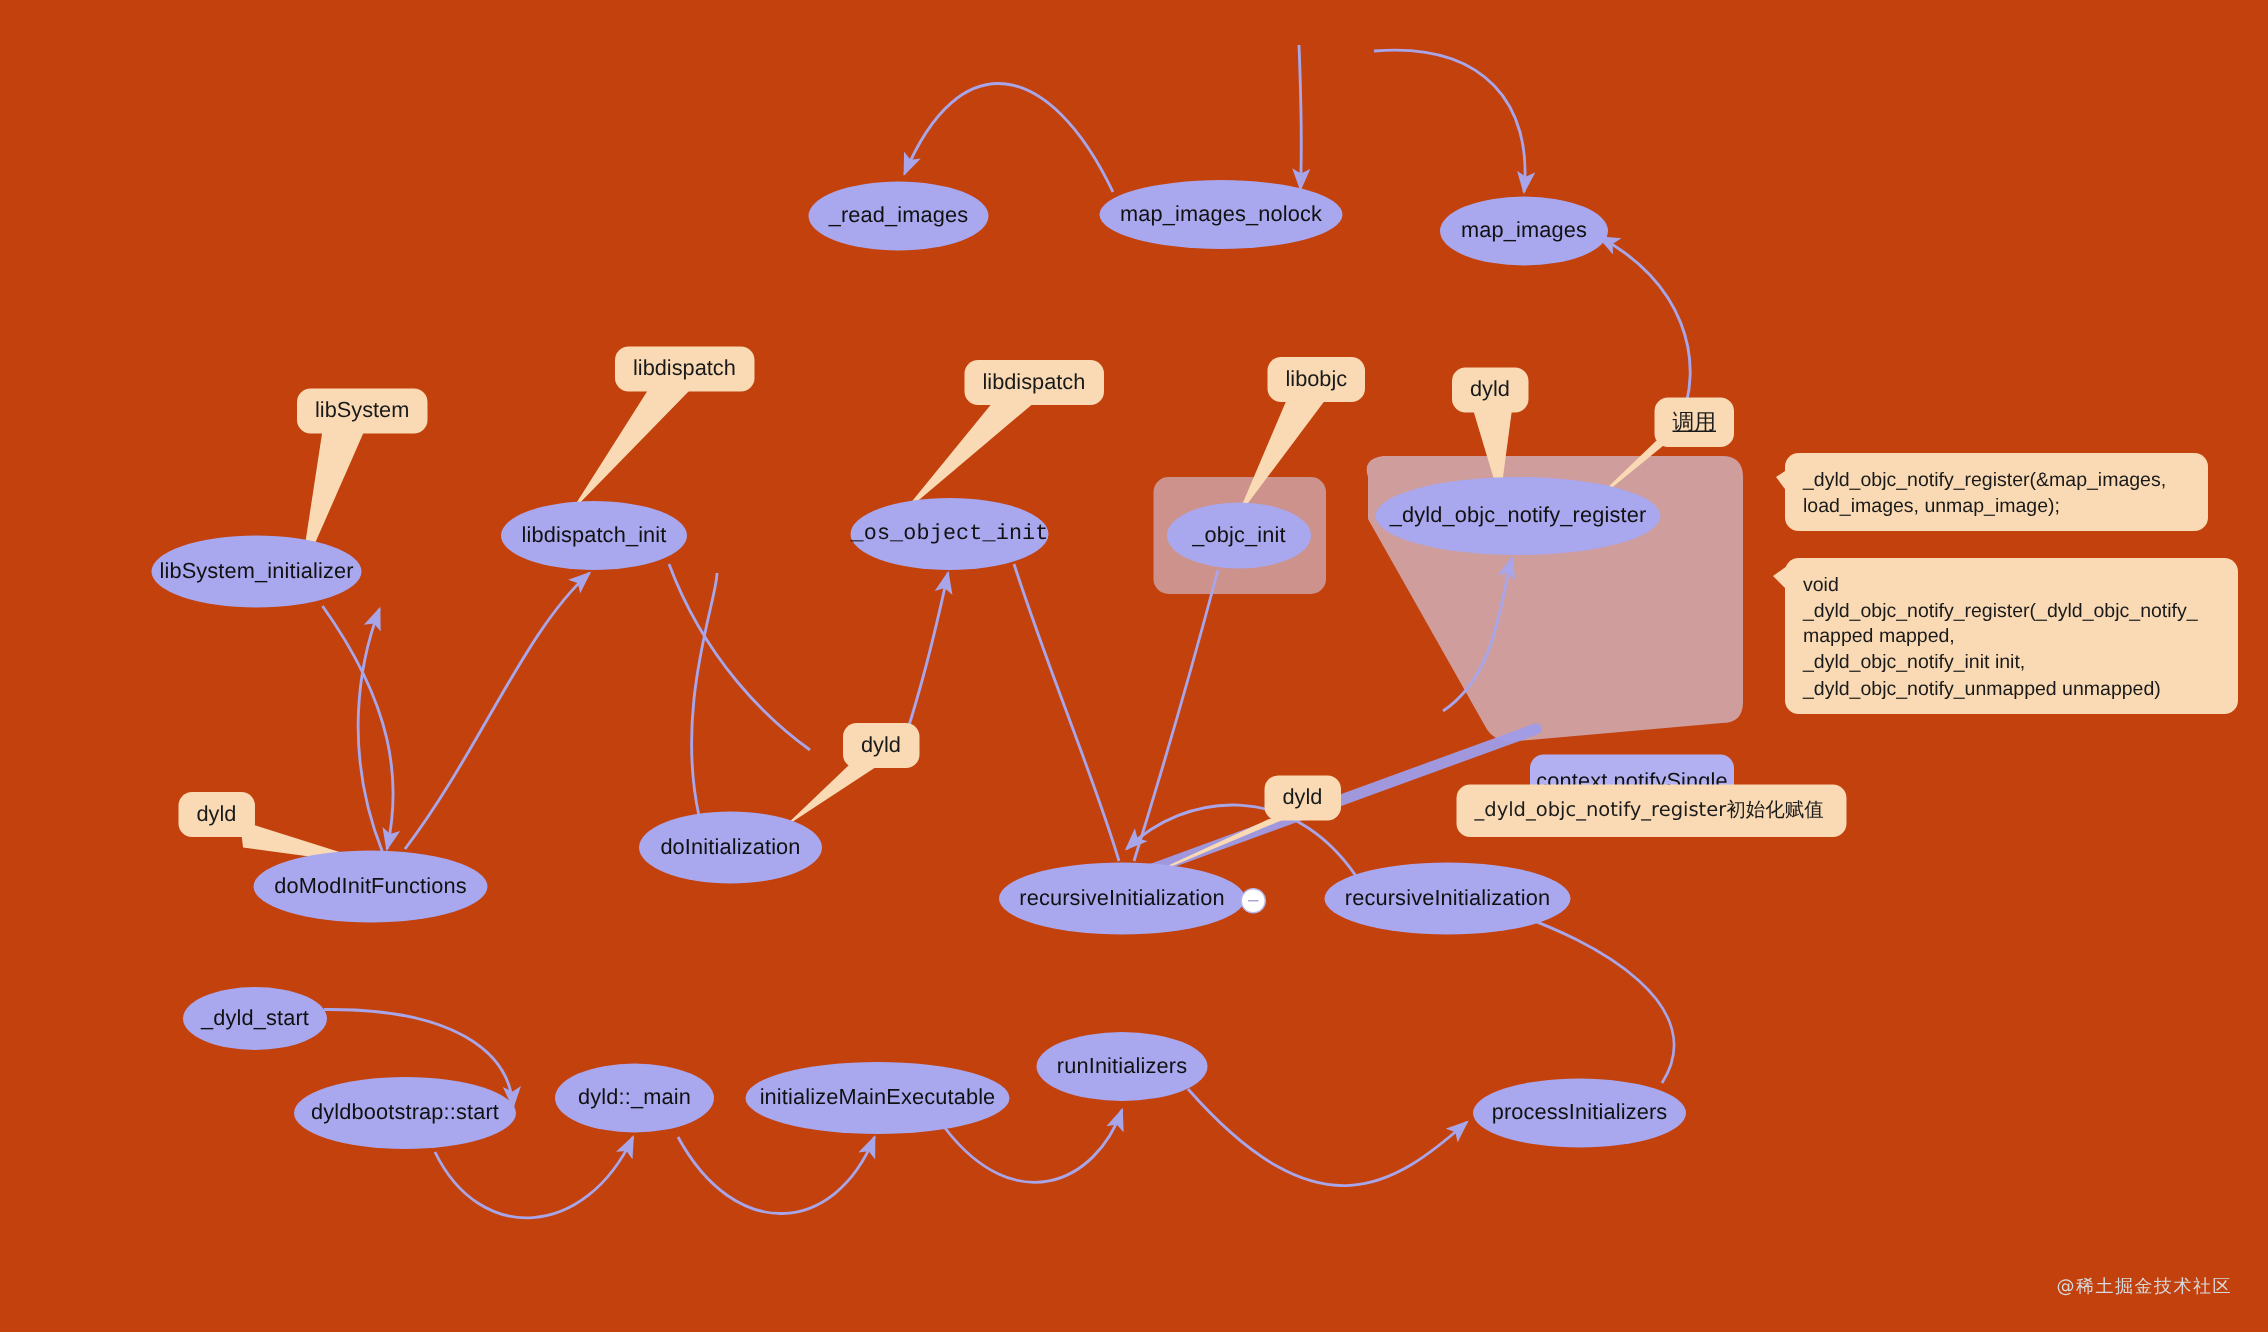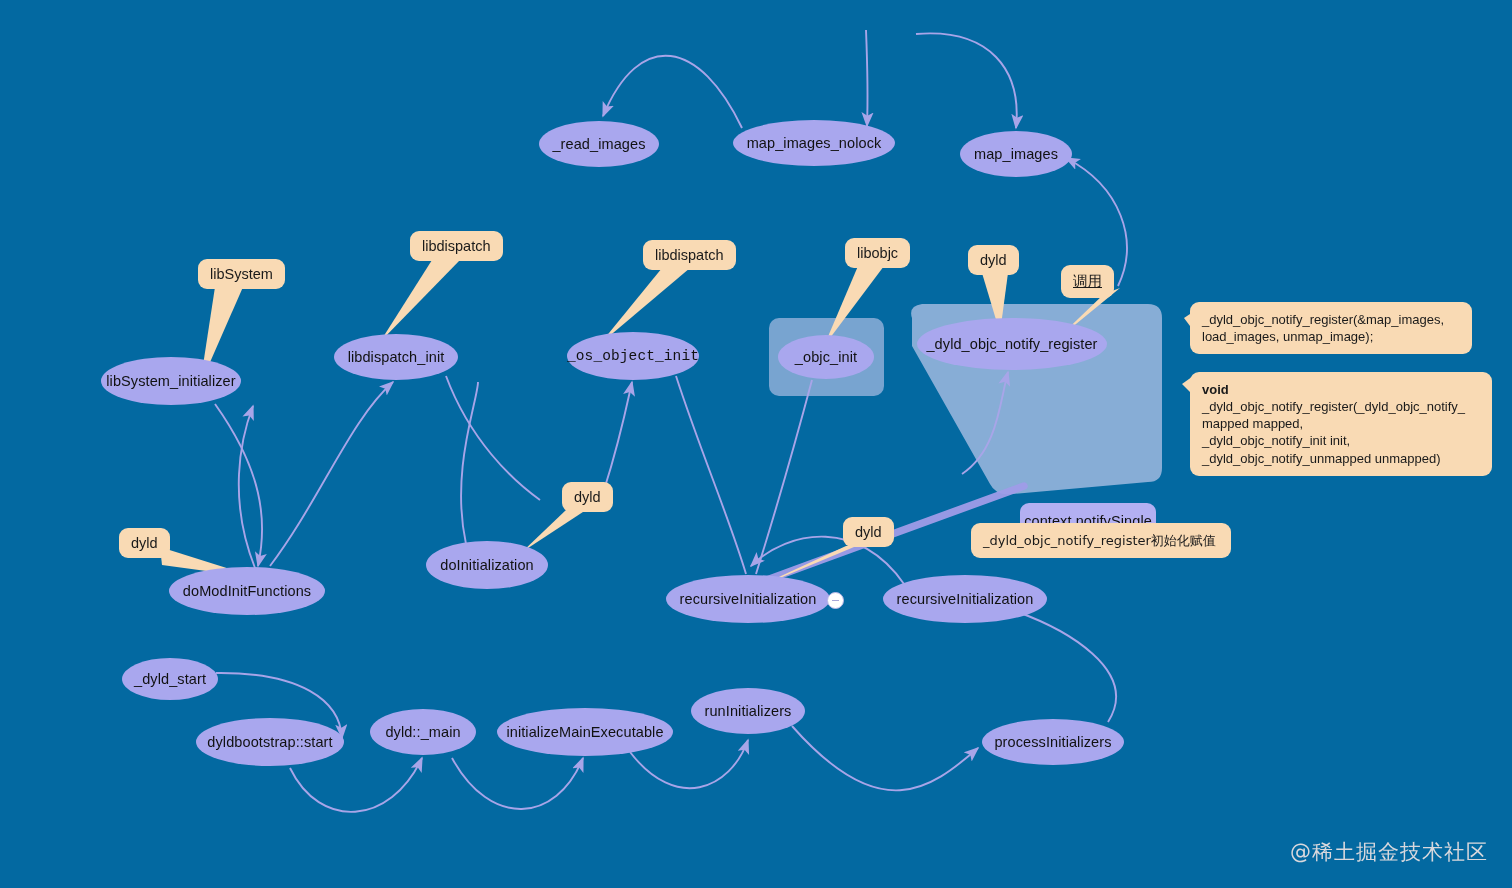--- a/index.html
+++ b/index.html
@@ -1,37 +1,37 @@
 <!DOCTYPE html>
 <html><head>
 <meta charset="utf-8">
 <style>
   html,body{margin:0;padding:0;background:#ffffff;}
   body{width:1512px;height:888px;overflow:hidden;
        font-family:"Liberation Sans","DejaVu Sans",sans-serif;}
-  #stage{position:relative;width:1512px;height:888px;background:#0369a1;}
+  #stage{position:relative;width:1512px;height:888px;background:#c2410c;}
   svg.layer{position:absolute;left:0;top:0;width:1512px;height:888px;}
 
   .node{position:absolute;display:flex;align-items:center;justify-content:center;
         background:#a9a7ee;border-radius:50%;color:#111;font-size:14.5px;
         white-space:nowrap;letter-spacing:.1px;}
   .node.rect{border-radius:9px;background:#b3b0f2;}
 
   .callout{position:absolute;background:#f9dab4;border-radius:9px;
            color:#1a1a1a;font-size:14.5px;padding:7px 12px;white-space:nowrap;}
   .callout.multiline{white-space:normal;line-height:1.32;font-size:13px;padding:9px 12px;}
   .cjk{font-family:"DejaVu Sans","Liberation Sans",sans-serif;}
 
   .toggle{position:absolute;width:15px;height:15px;border-radius:50%;
           border:1.2px solid #b9b7e6;background:#fff;display:flex;
           align-items:center;justify-content:center;}
   .toggle i{display:block;width:7px;height:1.4px;background:#a9a7d8;}
 
   .watermark{position:absolute;right:24px;bottom:22px;color:#d8d8dd;
-             font-size:21px;font-family:"DejaVu Sans",sans-serif;letter-spacing:1px;}
+             font-size:12px;font-family:"DejaVu Sans",sans-serif;letter-spacing:1px;}
 </style>
 </head>
 <body>
 
 <div id="stage">
 
   <svg class="layer" viewBox="0 0 1512 888" xmlns="http://www.w3.org/2000/svg">
     <defs>
       <marker id="ah" markerWidth="9" markerHeight="9" refX="7.2" refY="3.2" orient="auto" markerUnits="strokeWidth">
         <path d="M0,0 L8,3.2 L0,6.4 L1.8,3.2 Z" fill="#a8a5e8"></path>
@@ -157,32 +157,32 @@
       <div class="node" style="left: 982px; top: 719px; width: 142px; height: 46px;">
         <span>processInitializers</span>
       </div>
     </div>
   <div id="callouts">
       <div class="callout" style="left: 198px; top: 259px;">libSystem</div>
       <div class="callout" style="left: 410px; top: 231px;">libdispatch</div>
       <div class="callout" style="left: 643px; top: 240px;">libdispatch</div>
       <div class="callout" style="left: 845px; top: 238px;">libobjc</div>
       <div class="callout" style="left: 968px; top: 245px;">dyld</div>
-      <div class="callout cjk" style="left: 1061px; top: 265px; text-decoration: underline;">调用</div>
+      <div class="callout cjk" style="left: 1103px; top: 265px; text-decoration: underline;">调用</div>
       <div class="callout" style="left: 119px; top: 528px;">dyld</div>
       <div class="callout" style="left: 562px; top: 482px;">dyld</div>
       <div class="callout" style="left: 843px; top: 517px;">dyld</div>
     </div>
   <div id="annotations">
       <div class="callout multiline" style="left: 1190px; top: 302px; width: 258px;">
         <div>_dyld_objc_notify_register(&amp;map_images,</div>
         <div>load_images, unmap_image);</div>
       </div>
       <div class="callout multiline" style="left: 1190px; top: 372px; width: 278px;">
-        <div style="font-weight: bold;">void</div>
+        <div style="font-weight: normal;">void</div>
         <div>_dyld_objc_notify_register(_dyld_objc_notify_</div>
         <div>mapped    mapped,</div>
         <div>_dyld_objc_notify_init      init,</div>
         <div>_dyld_objc_notify_unmapped  unmapped)</div>
       </div>
       <div class="callout multiline cjk" style="left: 971px; top: 523px; width: 236px;">
         <div>_dyld_objc_notify_register初始化赋值</div>
       </div>
     </div>
 

